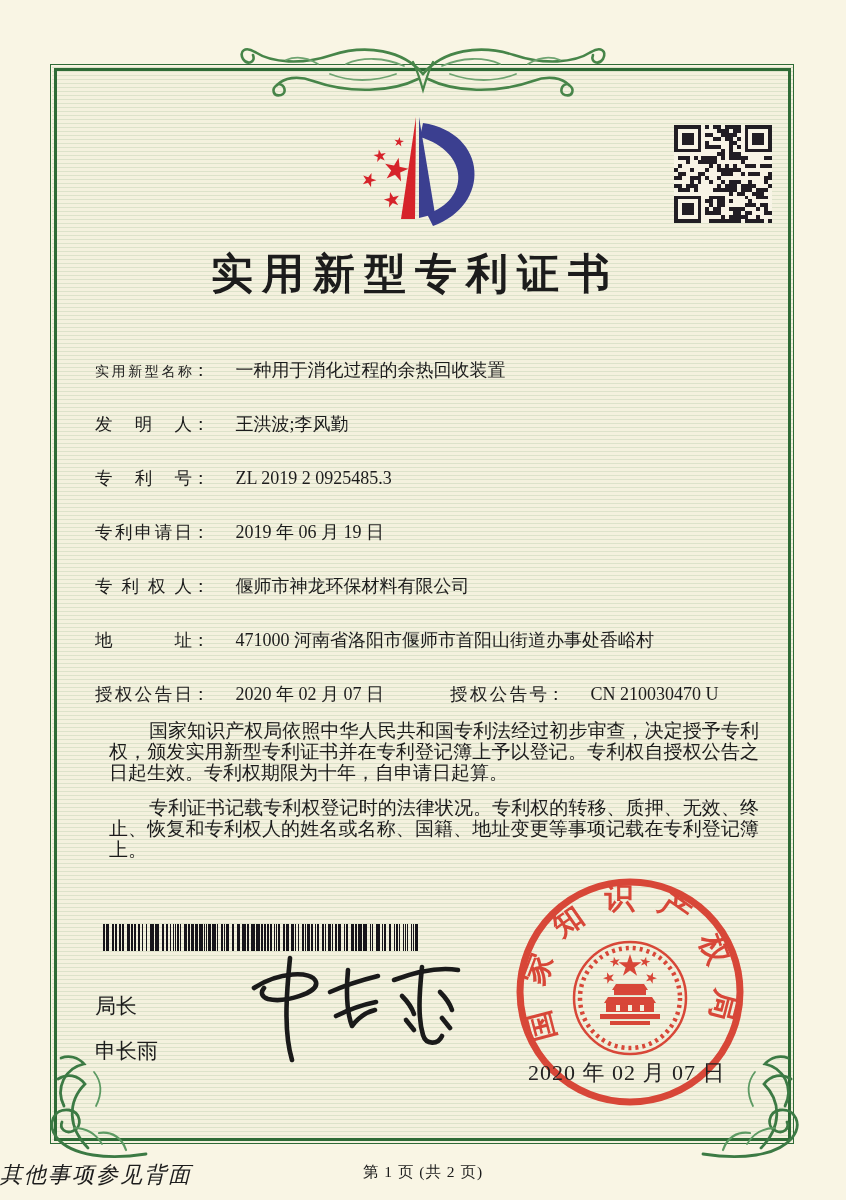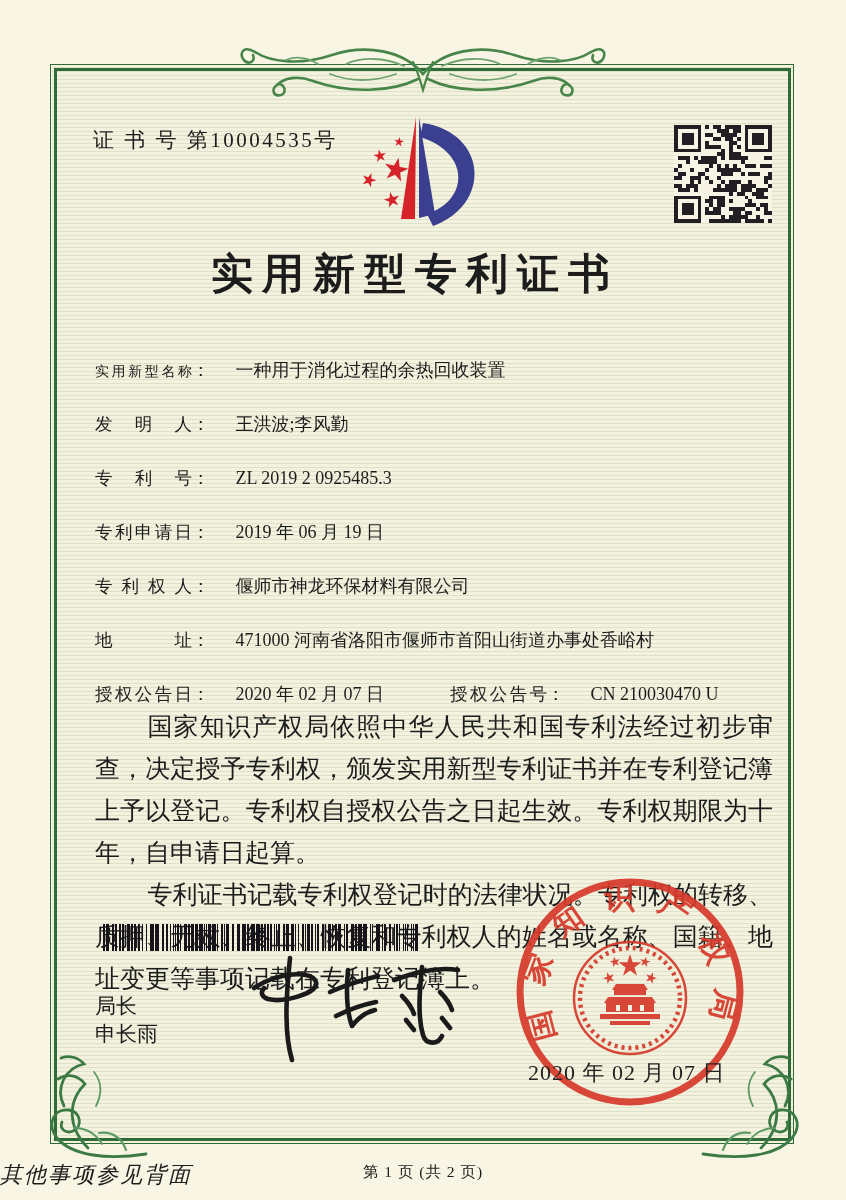--- a/index.html
+++ b/index.html
@@ -24,24 +24,24 @@
         font-size:42px;font-weight:700;letter-spacing:9px;}
   .fields{position:absolute;left:95px;top:358px;right:70px;}
   .frow{position:relative;margin-bottom:25px;height:29px;white-space:nowrap;}
   .flabel{display:inline-block;width:97px;font-size:17.5px;
         text-align:justify;text-align-last:justify;vertical-align:baseline;}
   .flabel.long{font-size:14px;}
   .fcolon{font-size:17.5px;margin-right:9px;}
   .fvalue{font-size:18px;margin-left:17px;}
   .grant2{position:absolute;left:355px;top:0;}
   .paras{position:absolute;left:95px;top:706px;width:678px;}
-  .paras p{margin:0;font-size:25px;line-height:42px;text-indent:2.1em;text-align:justify;}
+  .paras p{margin:14px;font-size:19px;line-height:21px;text-indent:2.1em;text-align:justify;}
   .barcode{position:absolute;left:103px;top:924px;}
   .signoff{position:absolute;left:95px;top:992px;font-size:21px;}
-  .signoff div{}
+  .signoff div{margin-bottom:17px;}
   .signature{position:absolute;left:226px;top:952px;}
   .seal{position:absolute;left:510px;top:872px;opacity:.92;}
   .seal-date{position:absolute;left:528px;top:1058px;font-size:22px;letter-spacing:1px;color:#222;}
   .footer-page{position:absolute;left:0;right:0;top:1114px;text-align:center;font-size:15.5px;letter-spacing:1px;margin-top:48px;}
   .back-note{position:absolute;left:0;right:50px;top:1160px;
         font-size:22px;font-style:italic;letter-spacing:2px;}
 </style>
 </head>
 <body>
 
@@ -83,21 +83,20 @@
     <g stroke="#3c7a44" fill="none" stroke-width="2.8" stroke-linecap="round">
       <path d="M120,108 C82,114 46,110 31,92 C20,78 28,62 43,64 C55,66 57,81 47,85 C40,88 33,83 36,76"></path>
       <path d="M62,102 C42,82 41,56 59,38 C52,29 41,27 32,33"></path>
       <path d="M38,60 C29,42 39,22 58,18 C52,11 43,9 35,12"></path>
       <path d="M100,104 C96,92 86,85 73,87" stroke-width="2.2" stroke="#5d9a63"></path>
       <path d="M76,98 C70,88 60,82 48,82" stroke-width="1.8" stroke="#5d9a63"></path>
       <path d="M70,60 C76,48 76,36 68,26" stroke-width="1.8" stroke="#5d9a63"></path>
     </g>
   </svg>
 
-  <div class="cert-no">证 书 号 第10004535号</div>
 
   <svg class="logo" width="184" height="132" viewBox="0 0 184 132">
     <defs>
       <path id="star" d="M0,-12 L2.69,-3.71 L11.41,-3.71 L4.36,1.42 L7.05,9.71 L0,4.58 L-7.05,9.71 L-4.36,1.42 L-11.41,-3.71 L-2.69,-3.71 Z"></path>
     </defs>
     <g fill="#d6232a">
       <use href="#star" transform="translate(58,66) scale(1.05) rotate(12)"></use>
       <use href="#star" transform="translate(42,52) scale(0.55) rotate(-10)"></use>
       <use href="#star" transform="translate(31,76) scale(0.62) rotate(20)"></use>
       <use href="#star" transform="translate(54,96) scale(0.68) rotate(-14)"></use>

